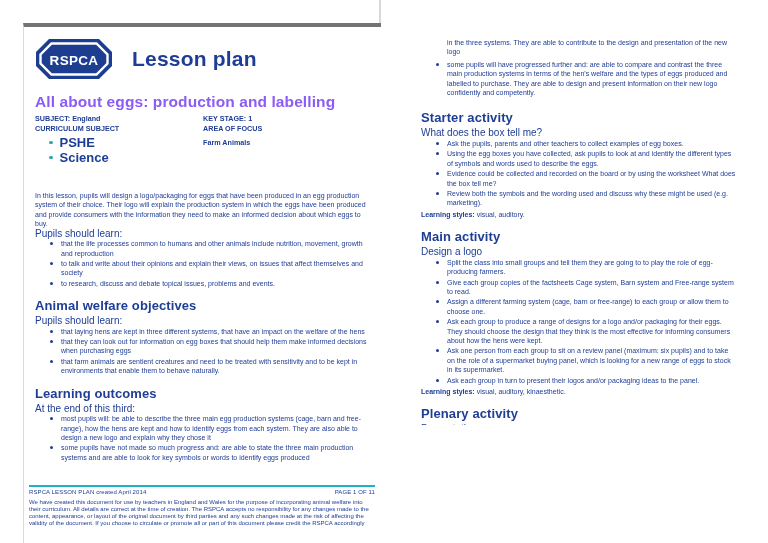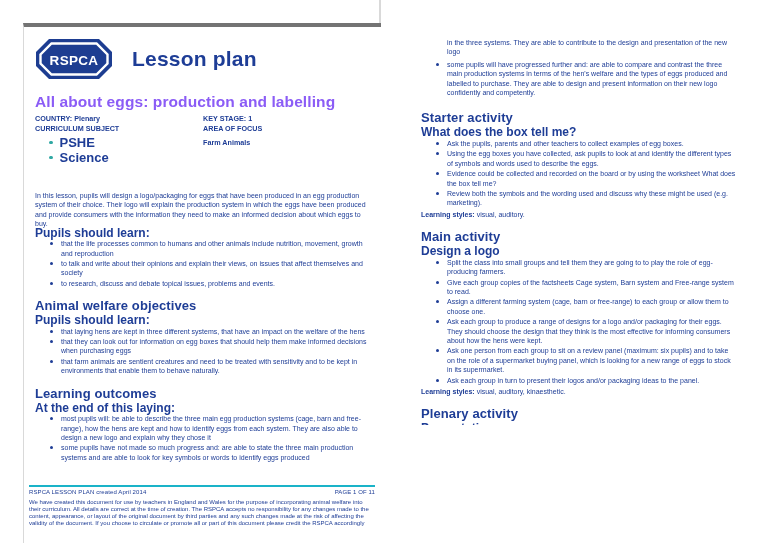--- a/index.html
+++ b/index.html
@@ -28,21 +28,21 @@
   .sub-list{margin-top:5px;}
   .sub-item{display:flex;align-items:flex-start;margin-bottom:6px;}
   .tdot{width:3.5px;height:3.5px;border-radius:50%;background:#2fa8a3;margin:2.5px 7px 0 14px;flex:none;}
   .sub-txt{font-size:13px;font-weight:bold;line-height:9px;}
   .focus-val{font-size:7.2px;font-weight:bold;margin-top:5px;}
 
   .body-txt{font-size:7px;line-height:9.4px;}
   .intro{margin-top:23px;}
 
   .h1{font-size:13px;font-weight:bold;letter-spacing:.1px;margin-top:10px;margin-bottom:3px;}
-  .lead{font-size:12px;font-weight:bold;line-height:9.5px;margin-bottom:1px;}
+  .lead{font-size:10px;font-weight:normal;line-height:9.5px;margin-bottom:1px;}
 
   .bi{display:flex;align-items:flex-start;margin-top:1px;}
   .ndot{width:3px;height:3px;border-radius:50%;background:#1e3d96;margin:3px 0 0 15px;flex:none;}
   .bt{font-size:7px;line-height:9.4px;margin-left:8px;flex:1;}
   .num{width:10px;flex:none;font-size:7px;line-height:9.4px;margin-left:15px;text-align:left;}
   .cont{margin-left:26px;margin-top:38px;}
   .ls{font-size:7px;line-height:9.4px;margin-top:2px;}
   .ls b{font-weight:bold;}
 
   
@@ -69,21 +69,21 @@
           <text x="39" y="26.5" text-anchor="middle" font-size="13.5" font-weight="bold" fill="#ffffff" letter-spacing="0.3">RSPCA</text>
         </svg>
       </div>
       <div class="doc-title">Lesson plan</div>
     </div>
 
     <div class="lesson-title">All about eggs: production and labelling</div>
 
     <div class="meta">
       <div>
-        <div class="lbl">COUNTRY: Plenary</div>
+        <div class="lbl">SUBJECT: England</div>
         <div class="lbl">CURRICULUM SUBJECT</div>
         <div class="sub-list">
           <div class="sub-item">
             <span class="tdot"></span>
             <span class="sub-txt">PSHE</span>
           </div>
           <div class="sub-item">
             <span class="tdot"></span>
             <span class="sub-txt">Science</span>
           </div>
@@ -125,21 +125,21 @@
           <span class="ndot"></span>
           <span class="bt">that they can look out for information on egg boxes that should help them make informed decisions when purchasing eggs</span>
         </div>
       <div class="bi">
           <span class="ndot"></span>
           <span class="bt">that farm animals are sentient creatures and need to be treated with sensitivity and to be kept in environments that enable them to behave naturally.</span>
         </div>
     </div>
 
     <div class="h1">Learning outcomes</div>
-    <div class="lead">At the end of this laying:</div>
+    <div class="lead">At the end of this third:</div>
     <div>
       <div class="bi">
           <span class="ndot"></span>
           <span class="bt">most pupils will: be able to describe the three main egg production systems (cage, barn and free-range), how the hens are kept and how to identify eggs from each system. They are also able to design a new logo and explain why they chose it</span>
         </div>
       <div class="bi">
           <span class="ndot"></span>
           <span class="bt">some pupils have not made so much progress and: are able to state the three main production systems and are able to look for key symbols or words to identify eggs produced</span>
         </div>
     </div>

